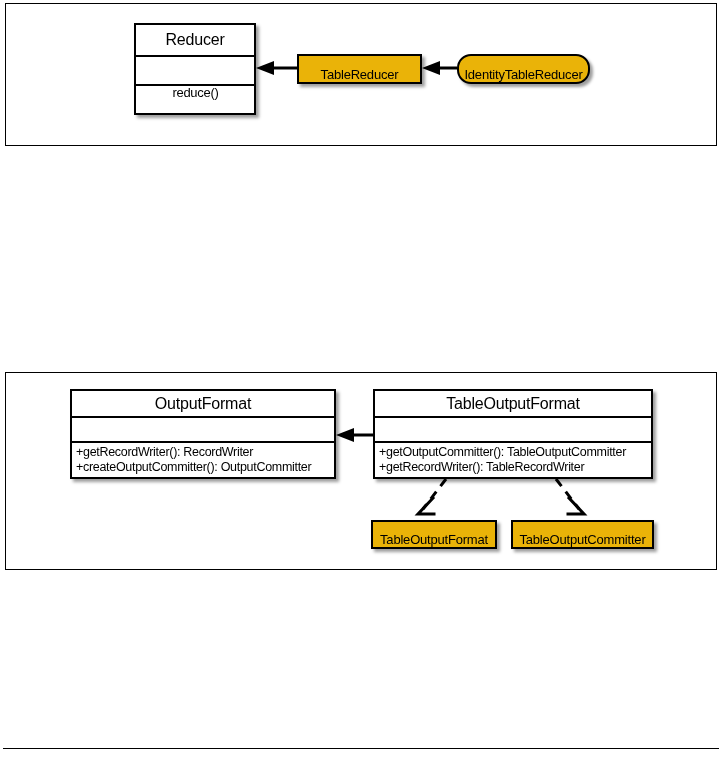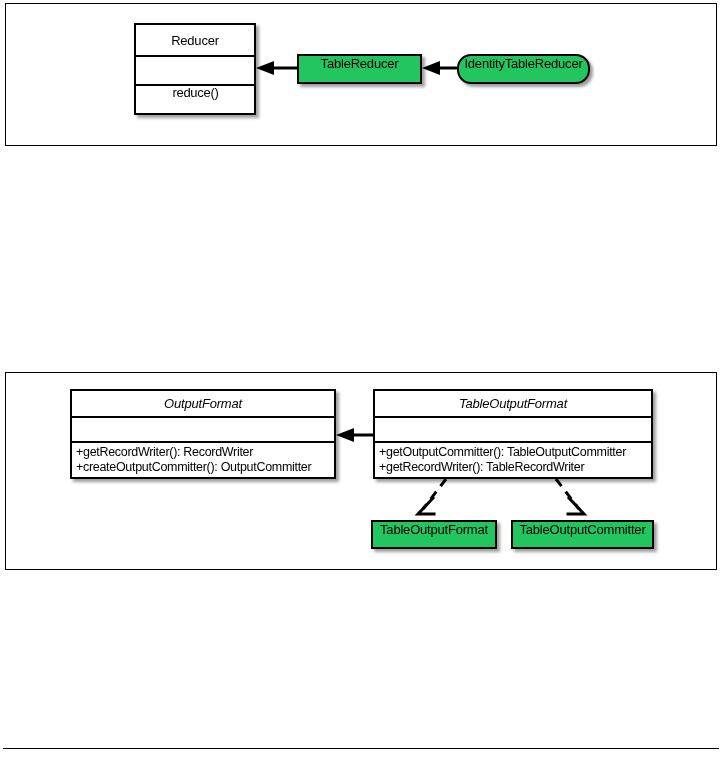--- a/index.html
+++ b/index.html
@@ -49,42 +49,42 @@
   .uml-compartment {
     box-sizing: border-box;
     display: flex;
     align-items: center;
     overflow: hidden;
     white-space: nowrap;
   }
   .uml-compartment + .uml-compartment { border-top: 2px solid #000000; }
   .comp-name {
     justify-content: center;
-    font-size: 13px;
+    font-size: 16px;
     letter-spacing: -0.2px;
   }
-  .comp-name.abstract { font-style: italic; }
+  .comp-name.abstract { }
   .comp-empty { }
   .comp-members {
     display: block;
     padding: 2px 3px 16px 4px;
     font-size: 12.5px;
     line-height: 15px;
     letter-spacing: -0.3px;
   }
   .member { white-space: nowrap; }
 
   .simple-box {
     position: absolute;
     box-sizing: border-box;
-    background: #22c55e;
+    background: #eab308;
     border: 2px solid #000000;
     box-shadow: 3px 3px 3px rgba(0,0,0,0.38);
     display: flex;
-    align-items: flex-start;
+    align-items: flex-end;
     justify-content: center;
     font-size: 13px;
     letter-spacing: -0.2px;
     white-space: nowrap;
   }
 
   
   .connector-layer {
     position: absolute;
     inset: 0;

